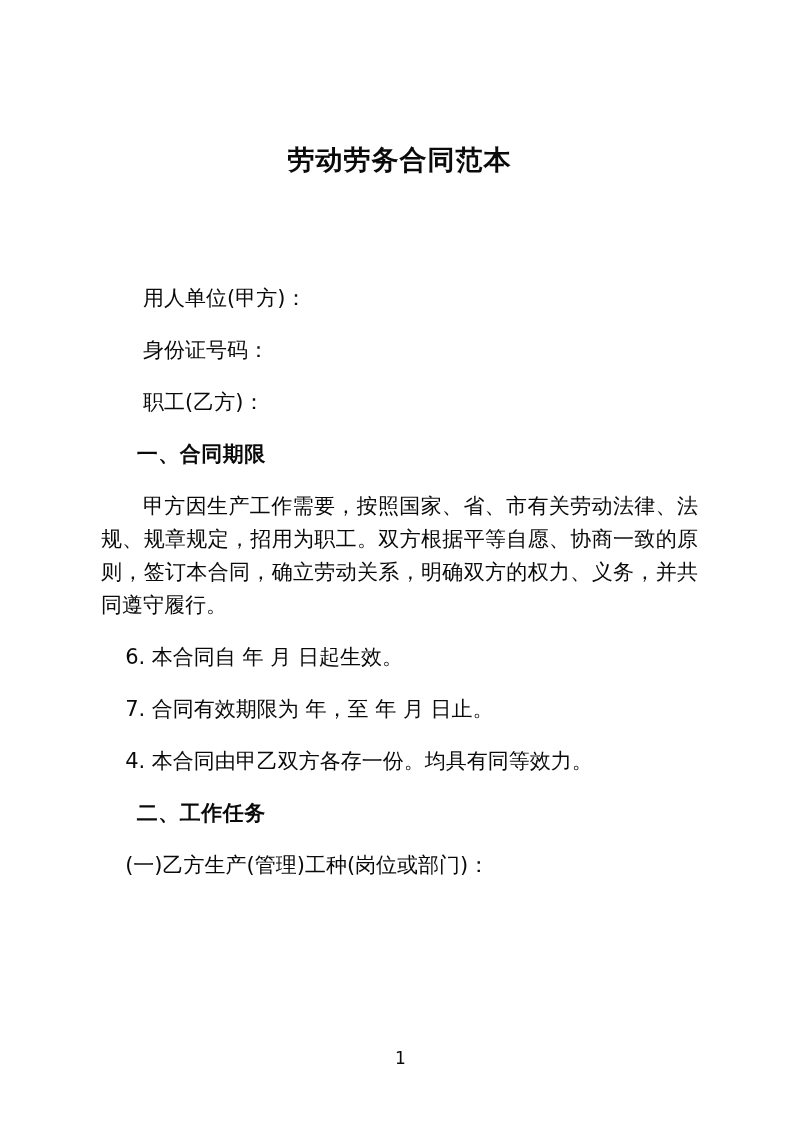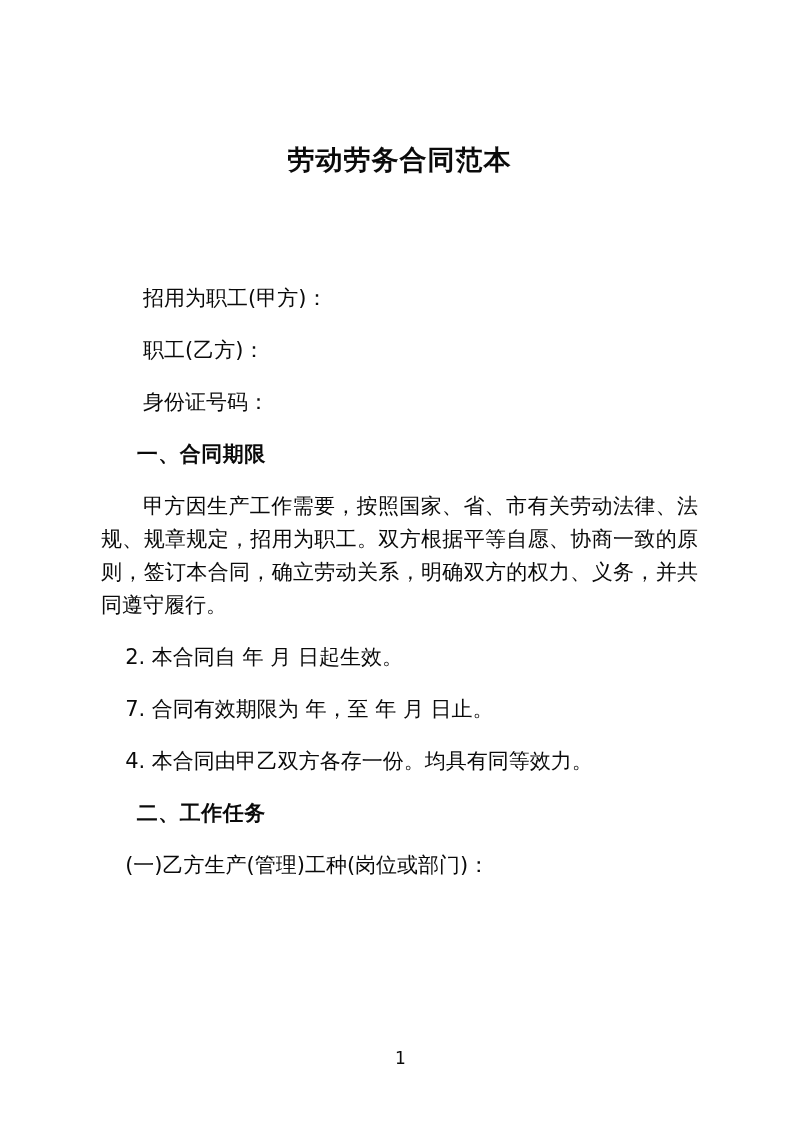--- a/index.html
+++ b/index.html
@@ -52,31 +52,31 @@
     color: #0a0a0a;
   }
 </style>
 </head>
 <body>
 
 <div class="page">
 
   <h1 class="doc-title">劳动劳务合同范本</h1>
 
-  <p class="para indent-2">招用为职工(甲方)：</p>
+  <p class="para indent-2">用人单位(甲方)：</p>
+
+  <p class="para indent-2">身份证号码：</p>
 
   <p class="para indent-2">职工(乙方)：</p>
-
-  <p class="para indent-2">身份证号码：</p>
 
   <p class="para heading">一、合同期限</p>
 
   <p class="para indent-2">甲方因生产工作需要，按照国家、省、市有关劳动法律、法规、规章规定，招用为职工。双方根据平等自愿、协商一致的原则，签订本合同，确立劳动关系，明确双方的权力、义务，并共同遵守履行。</p>
 
-  <p class="para indent-1">2. 本合同自 年 月 日起生效。</p>
+  <p class="para indent-1">6. 本合同自 年 月 日起生效。</p>
 
   <p class="para indent-1">7. 合同有效期限为 年，至 年 月 日止。</p>
 
 
 
   <p class="para indent-1">4. 本合同由甲乙双方各存一份。均具有同等效力。</p>
 
   <p class="para heading">二、工作任务</p>
 
   <p class="para indent-1">(一)乙方生产(管理)工种(岗位或部门)：</p>

